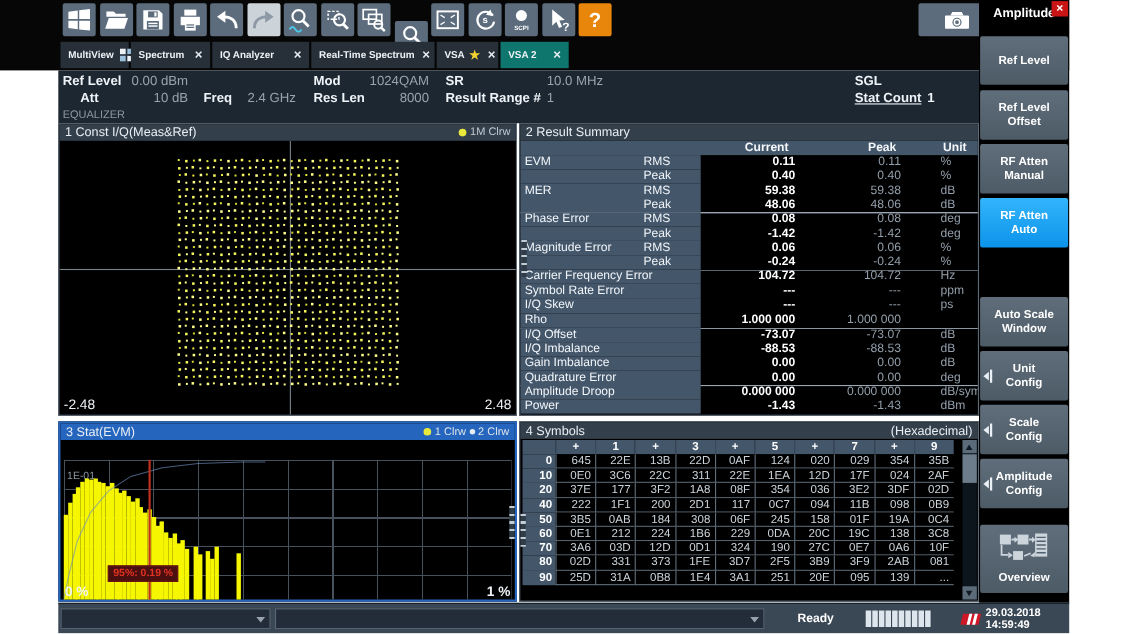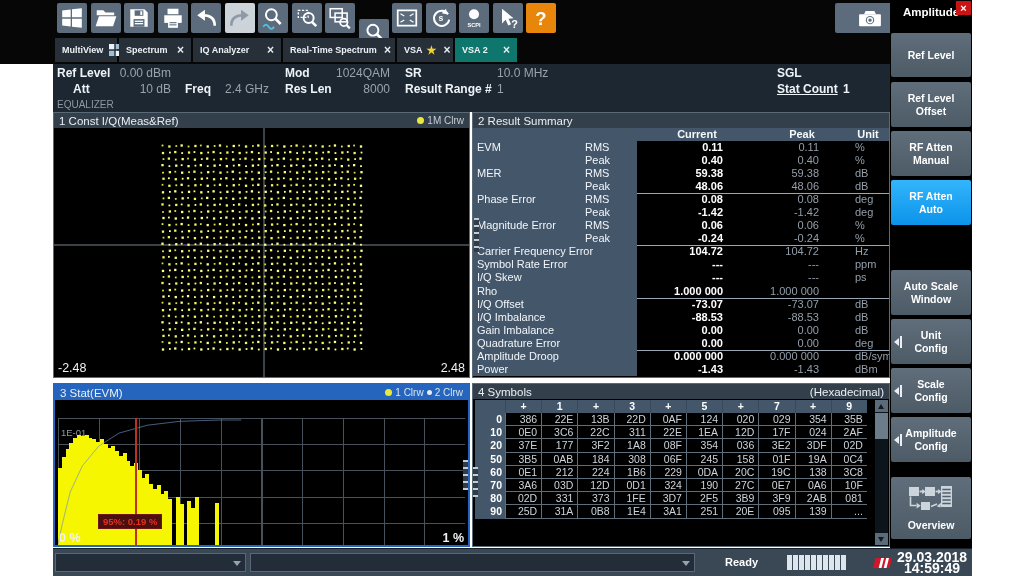--- a/index.html
+++ b/index.html
@@ -109,22 +109,22 @@
 
   
   #statusbar{position:absolute;left:53px;top:548px;width:919px;height:28px;background:#3a4754;border-top:1px solid #161f28;box-sizing:border-box;}
   .sfield{position:absolute;top:4px;height:19px;background:#232d39;border:1px solid #5a6875;box-sizing:border-box;}
   .caret{position:absolute;right:4px;top:7px;width:0;height:0;border-left:4px solid transparent;
          border-right:4px solid transparent;border-top:5px solid #96a2ae;}
   #ready{position:absolute;left:672px;top:7px;color:#fff;font-size:11px;font-weight:bold;}
   #progress{position:absolute;left:734px;top:6px;display:flex;gap:1px;}
   #progress i{width:5px;height:15px;background:#dde5ed;display:block;}
   #rslogo{position:absolute;left:820px;top:8px;width:20px;height:12px;}
-  #datetime{position:absolute;left:843px;top:3px;width:72px;text-align:center;color:#fff;
-            font-size:14px;font-weight:bold;line-height:11px;}
+  #datetime{position:absolute;left:843px;top:3px;width:72px;text-align:left;color:#fff;
+            font-size:10px;font-weight:bold;line-height:11px;}
 </style>
 </head>
 <body>
 
 <div id="screen">
 
   <div id="topbar">
     <div id="toolbar-buttons">
         <button class="tbtn" style="left: 57px;"><span><svg viewBox="0 0 22 22">
               <g fill="#fff">
@@ -1569,21 +1569,21 @@
             <span class="sh">3</span>
             <span class="sh">+</span>
             <span class="sh">5</span>
             <span class="sh">+</span>
             <span class="sh">7</span>
             <span class="sh">+</span>
             <span class="sh">9</span>
           </div>
           <div class="sym-row">
             <span class="sym-lab">0</span>
-            <span class="sym-cell">386</span>
+            <span class="sym-cell">645</span>
             <span class="sym-cell">22E</span>
             <span class="sym-cell">13B</span>
             <span class="sym-cell">22D</span>
             <span class="sym-cell">0AF</span>
             <span class="sym-cell">124</span>
             <span class="sym-cell">020</span>
             <span class="sym-cell">029</span>
             <span class="sym-cell">354</span>
             <span class="sym-cell">35B</span>
           </div>
@@ -1605,20 +1605,33 @@
             <span class="sym-cell">37E</span>
             <span class="sym-cell">177</span>
             <span class="sym-cell">3F2</span>
             <span class="sym-cell">1A8</span>
             <span class="sym-cell">08F</span>
             <span class="sym-cell">354</span>
             <span class="sym-cell">036</span>
             <span class="sym-cell">3E2</span>
             <span class="sym-cell">3DF</span>
             <span class="sym-cell">02D</span>
+          </div>
+          <div class="sym-row">
+            <span class="sym-lab">40</span>
+            <span class="sym-cell">222</span>
+            <span class="sym-cell">1F1</span>
+            <span class="sym-cell">200</span>
+            <span class="sym-cell">2D1</span>
+            <span class="sym-cell">117</span>
+            <span class="sym-cell">0C7</span>
+            <span class="sym-cell">094</span>
+            <span class="sym-cell">11B</span>
+            <span class="sym-cell">098</span>
+            <span class="sym-cell">0B9</span>
           </div>
           <div class="sym-row">
             <span class="sym-lab">50</span>
             <span class="sym-cell">3B5</span>
             <span class="sym-cell">0AB</span>
             <span class="sym-cell">184</span>
             <span class="sym-cell">308</span>
             <span class="sym-cell">06F</span>
             <span class="sym-cell">245</span>
             <span class="sym-cell">158</span>

